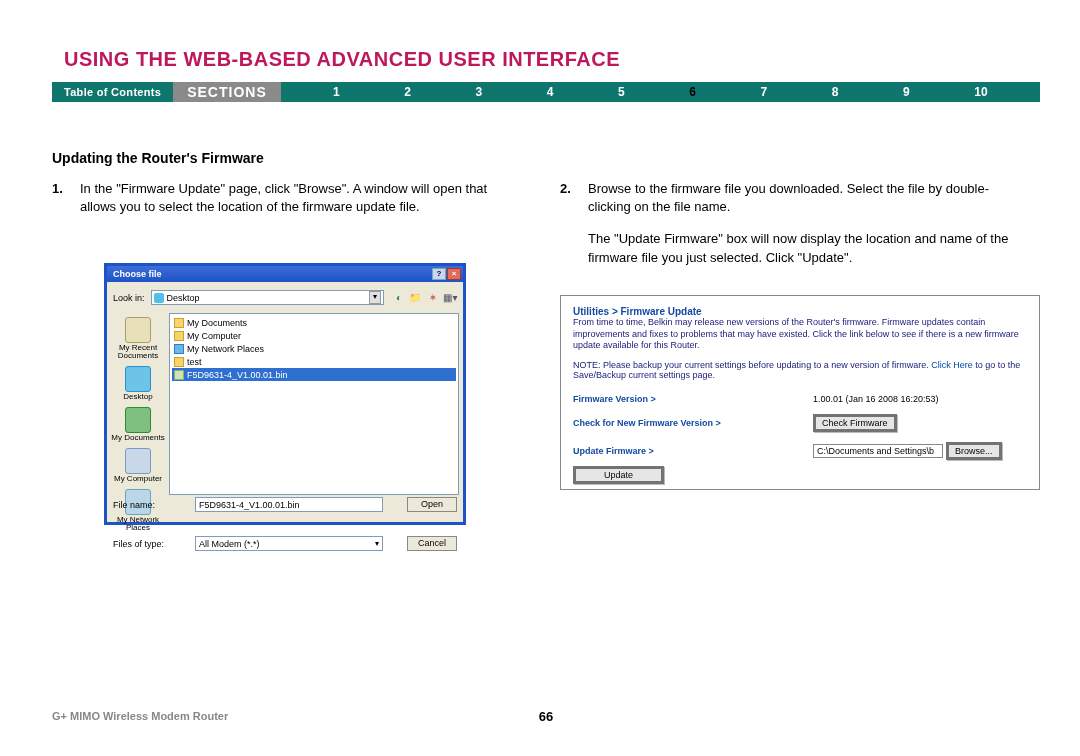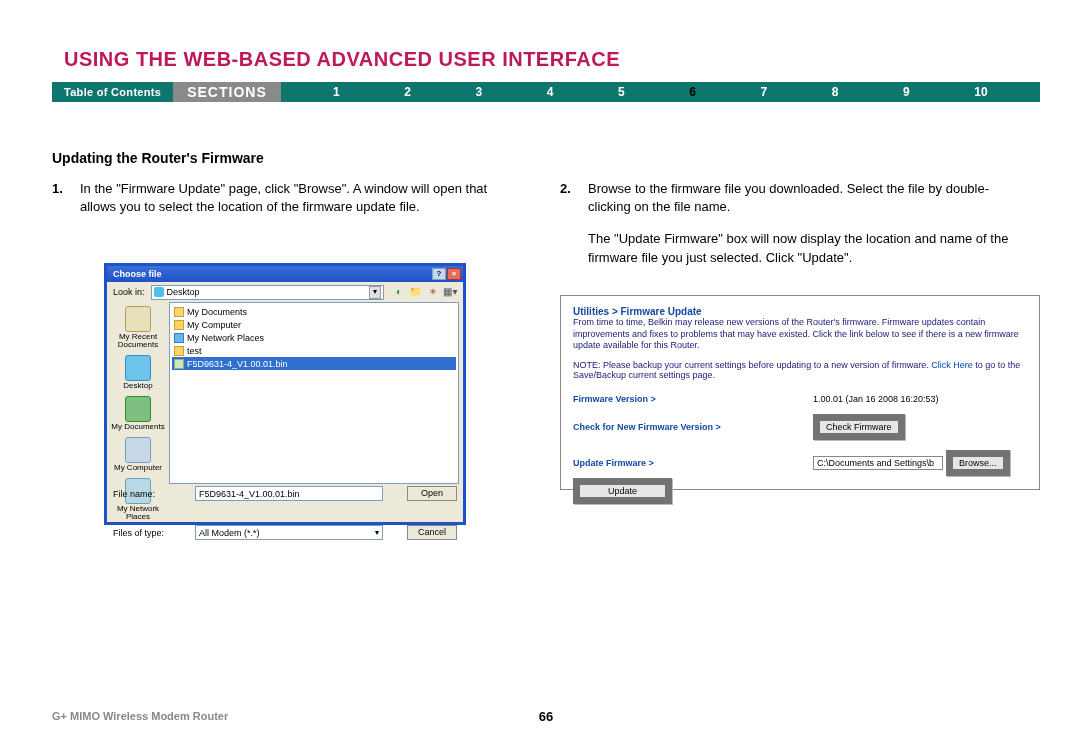--- a/index.html
+++ b/index.html
@@ -90,21 +90,21 @@
   .dlg-title-btns { display: flex; gap: 1px; }
   .tbtn {
     width: 14px; height: 12px;
     background: #c9d6f3;
     border: 1px solid #7aa;
     font-size: 8px; text-align: center; line-height: 10px;
     color: #003;
   }
   .tbtn.close { background: #e46a5a; color:#fff; border-color:#a33; }
   .dlg-toolbar {
-    height: 20px;
+    height: 31px;
     display: flex; align-items: center; gap: 4px;
     padding: 2px 6px;
   }
   .dlg-toolbar label { margin-right: 2px; }
   .dlg-combo {
     flex: 1;
     height: 15px;
     background: #fff;
     border: 1px solid #7f9db9;
     display: flex; align-items: center;
@@ -190,21 +190,21 @@
   }
   .panel-title { color: #154aa3; font-weight: bold; font-size: 10px; }
   .panel-text { color: #1a1a7a; line-height: 1.3; }
   .panel-note { margin-top: 8px; color:#1a1a7a; }
   .panel-note .link { color: #0645ad; }
   .form-rows { margin-top: 14px; }
   .frow { display:flex; align-items:center; margin-bottom: 10px; }
   .flabel { width: 240px; text-align: left; color:#154aa3; padding-right: 8px; font-weight: bold; }
   .fval { font-size: 9px; }
   .pbtn {
-    border: 7px solid #737373; background:#e6e6e6;
+    border: 3px solid #737373; background:#e6e6e6;
     padding: 1px 6px; font-size: 9px;
     box-shadow: 1px 1px 0 #bbb;
   }
   .pinput {
     border:1px solid #888; background:#fff; font-size:9px;
     padding: 1px 3px; width: 130px; display:inline-block;
   }
   .panel-update { text-align:left; margin-top: 8px; }
   .panel-update .pbtn { padding: 1px 28px; }
 

